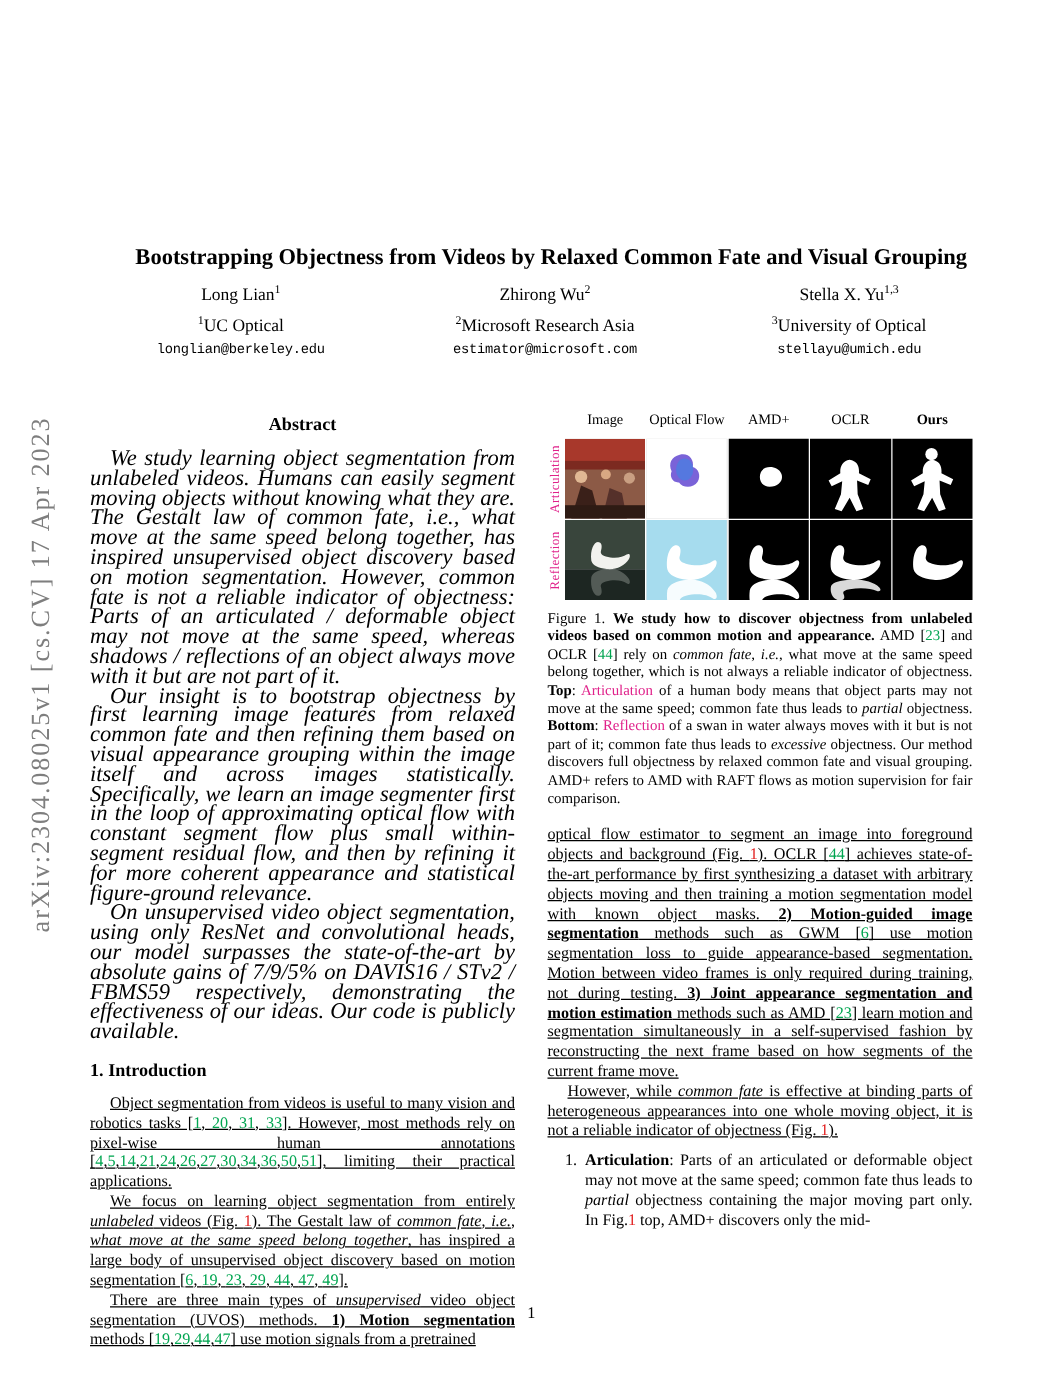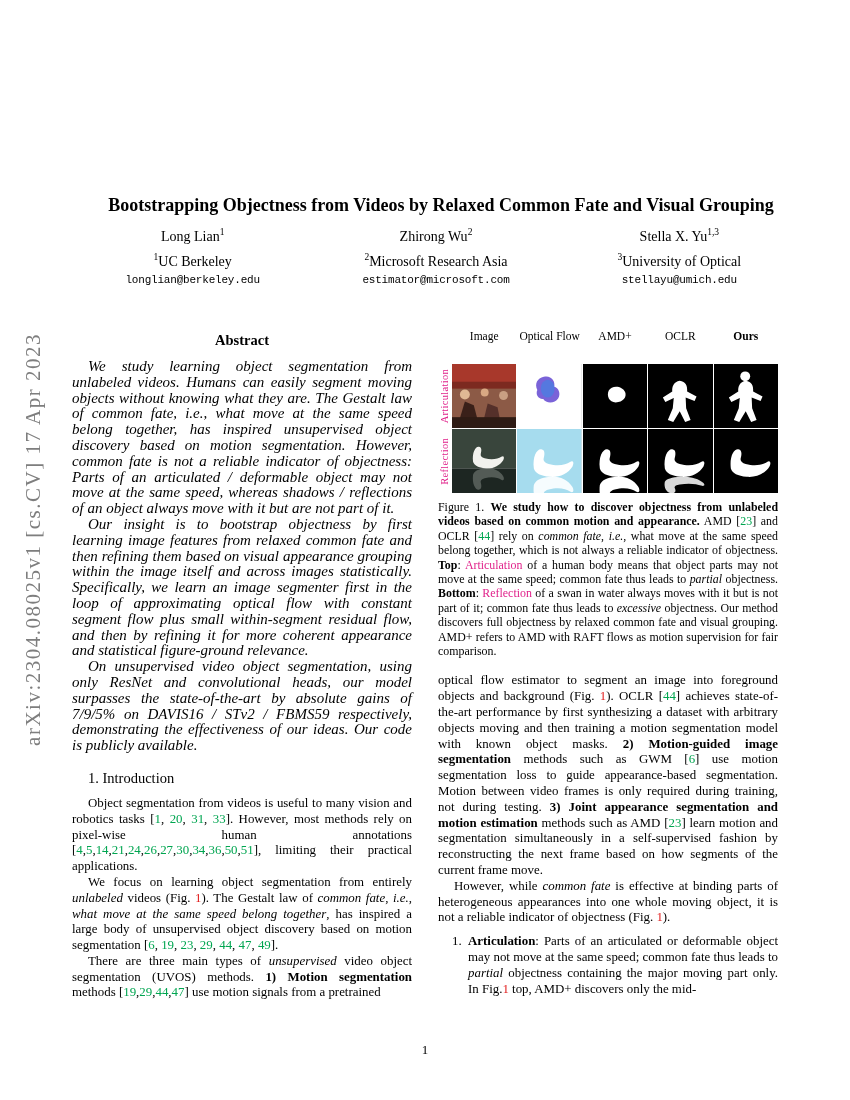--- a/index.html
+++ b/index.html
@@ -34,48 +34,48 @@
   .a-name sup,.a-affil sup{font-size:9.5px;}
   .a-email{font-family:"Liberation Mono", monospace;font-size:11px;line-height:19px;letter-spacing:-0.2px;}
 
   
   .col{position:absolute;top:330px;width:340px;}
   .col-left{left:72px;}
   .col-right{left:438px;}
 
   .abs-head{text-align:center;font-weight:bold;font-size:14.5px;margin:2px 0 10px 0;}
   p.abs{
-    font-style:italic;font-size:15px;line-height:15.8px;
+    font-style:italic;font-size:18px;line-height:15.8px;
     text-align:justify;text-indent:16px;margin:0;
   }
-  .sec-head{font-size:14.5px;font-weight:normal;margin:16px 0 9px 16px;}
+  .sec-head{font-size:14.5px;font-weight:bold;margin:16px 0 9px 0;}
   p.body{
     font-size:12.9px;line-height:15.8px;text-align:justify;
-    text-indent:16px;margin:0;
+    text-indent:16px;margin:0;text-decoration:underline;
   }
   p.body.noindent{text-indent:0;}
 
   .list-item{
     position:relative;font-size:12.9px;line-height:15.8px;text-align:justify;
     margin:8px 0 0 14px;padding-left:16px;
   }
   .list-marker{position:absolute;left:0;top:0;}
 
   
   .seg-p{}
   .seg-i{font-style:italic;}
   .seg-b{font-weight:bold;}
   .seg-c{color:var(--cite-green);}
   .seg-f{color:var(--ref-red);}
   .seg-m{color:var(--keyword-magenta);}
 
   
   .figure{width:340px;}
   .fig-grid{display:grid;grid-template-columns:13px repeat(5,1fr);gap:1px;background:#fff;}
-  .fig-hdr{font-size:11.5px;text-align:center;padding-bottom:20px;line-height:13px;}
+  .fig-hdr{font-size:11.5px;text-align:center;padding-bottom:7px;line-height:13px;}
   .fig-hdr.bold{font-weight:bold;}
   .fig-corner{}
   .cell{height:64px;position:relative;overflow:hidden;background:#ddd;}
   .cell svg{display:block;width:100%;height:100%;}
   .mask{background:#000;}
   .rowlabel{display:flex;align-items:center;justify-content:center;}
   .rowlabel span{
     writing-mode:vertical-rl;transform:rotate(180deg);
     font-size:10.5px;color:var(--keyword-magenta);letter-spacing:0.3px;
   }
@@ -99,21 +99,21 @@
 
 <div class="page">
 
   <div class="watermark">arXiv:2304.08025v1  [cs.CV]  17 Apr 2023</div>
 
   <h1 class="title">Bootstrapping Objectness from Videos by Relaxed Common Fate and Visual Grouping</h1>
 
   <div class="authors">
     <div class="author">
       <div class="a-name"><span>Long Lian</span><sup>1</sup></div>
-      <div class="a-affil"><sup>1</sup><span>UC Berkeley</span></div>
+      <div class="a-affil"><sup>1</sup><span>UC Optical</span></div>
       <div class="a-email">longlian@berkeley.edu</div>
     </div>
     <div class="author">
       <div class="a-name"><span>Zhirong Wu</span><sup>2</sup></div>
       <div class="a-affil"><sup>2</sup><span>Microsoft Research Asia</span></div>
       <div class="a-email">estimator@microsoft.com</div>
     </div>
     <div class="author">
       <div class="a-name"><span>Stella X. Yu</span><sup>1,3</sup></div>
       <div class="a-affil"><sup>3</sup><span>University of Optical</span></div>

